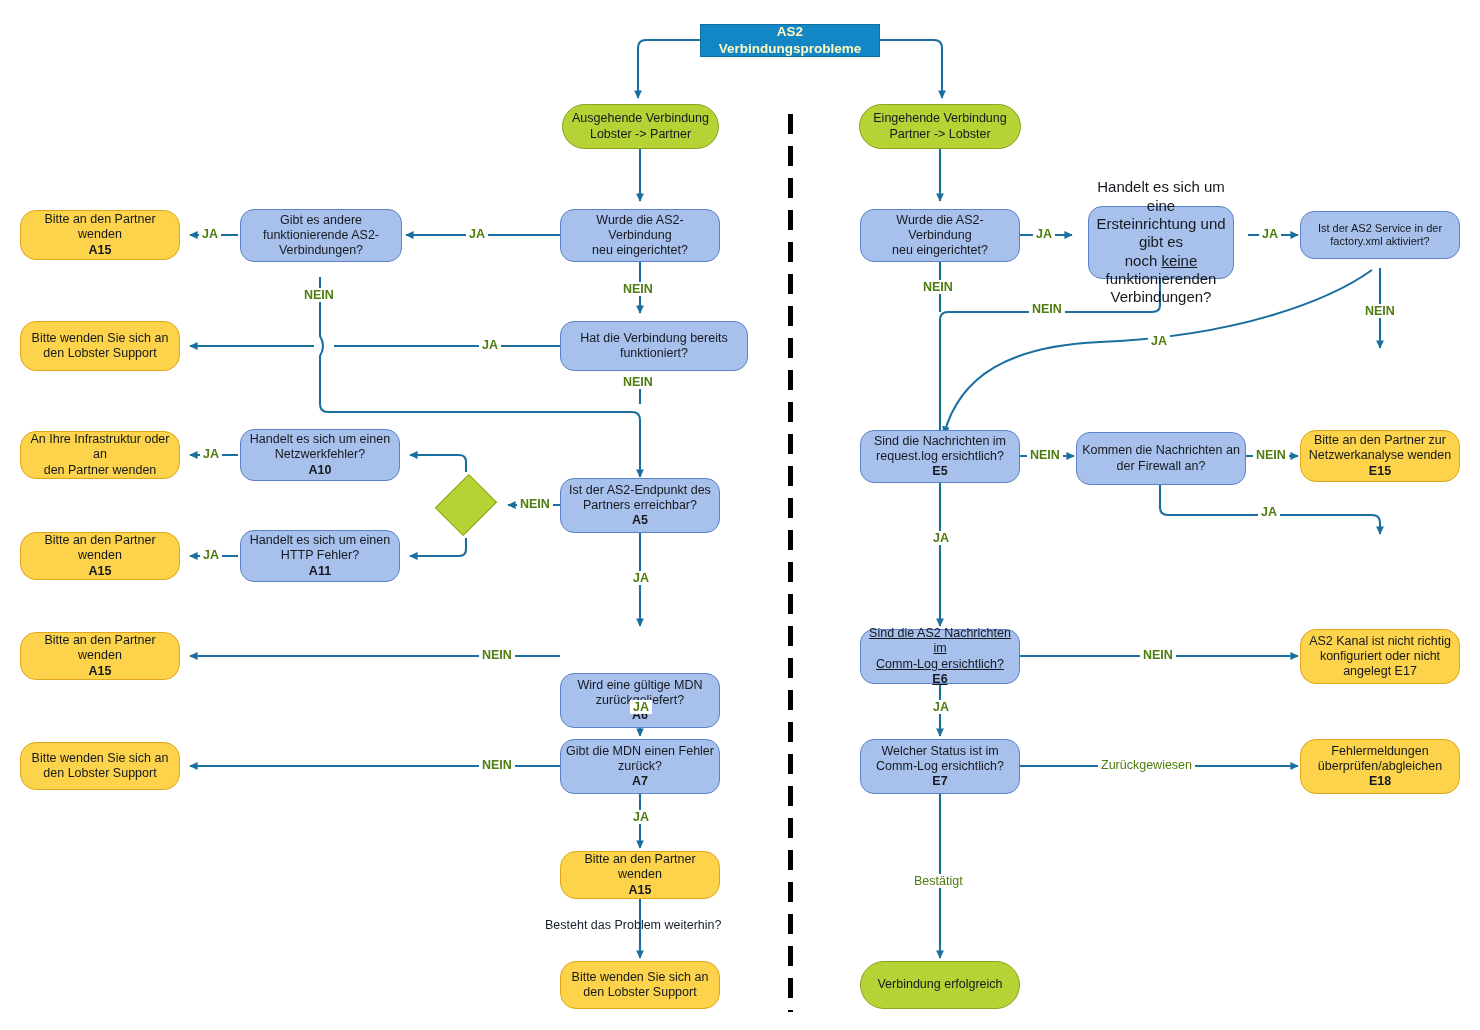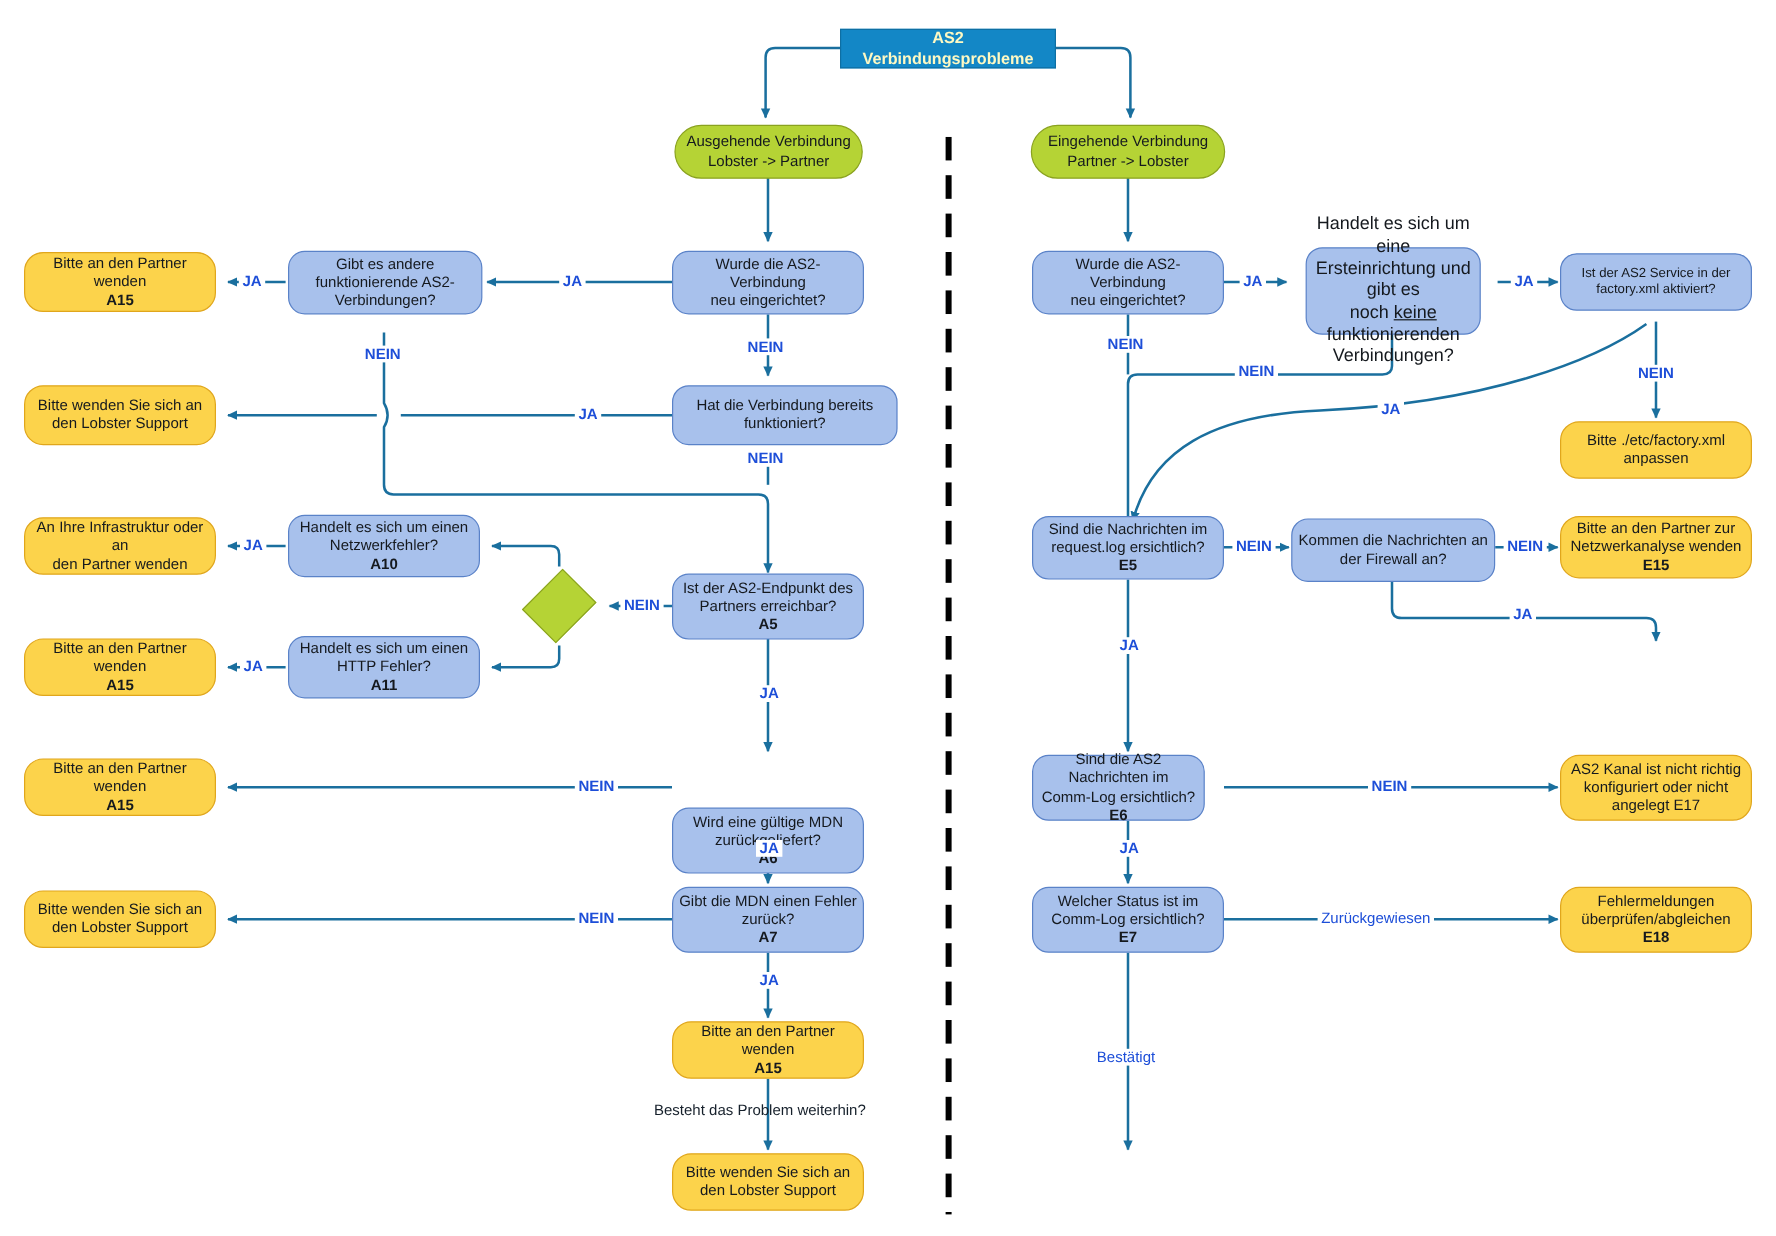--- a/index.html
+++ b/index.html
@@ -68,21 +68,21 @@
     width: 100%;
     height: 100%;
     background: #b5d335;
     border: 1.3px solid #8aa21f;
     transform: rotate(45deg);
   }
   .lbl {
     position: absolute;
     font-family: "Liberation Sans", sans-serif;
     font-size: 12.5px;
-    color: #1d4ed8;
+    color: #4d7c0f;
     white-space: nowrap;
     background: #ffffff;
     padding: 0 3px;
     z-index: 4;
   }
   .lbl.bold { font-weight: bold; }
   .note {
     position: absolute;
     font-family: "Liberation Sans", sans-serif;
     font-size: 12.5px;
@@ -344,26 +344,20 @@
     </div>
   </div>
 
   <div class="node blue" style="left:1300px; top:211px; width:160px; height:48px; font-size:11px;">
     <div>
       <div>Ist der AS2 Service in der</div>
       <div>factory.xml aktiviert?</div>
     </div>
   </div>
 
-  <div class="node yellow" style="left:1300px; top:351px; width:160px; height:48px;">
-    <div>
-      <div>Bitte ./etc/factory.xml</div>
-      <div>anpassen</div>
-    </div>
-  </div>
 
   <div class="node blue" style="left:860px; top:430px; width:160px; height:53px;">
     <div>
       <div>Sind die Nachrichten im</div>
       <div>request.log ersichtlich?</div>
       <div class="code">E5</div>
     </div>
   </div>
 
   <div class="node blue" style="left:1076px; top:432px; width:170px; height:53px;">
@@ -375,21 +369,21 @@
 
   <div class="node yellow" style="left:1300px; top:430px; width:160px; height:52px;">
     <div>
       <div>Bitte an den Partner zur</div>
       <div>Netzwerkanalyse wenden</div>
       <div class="code">E15</div>
     </div>
   </div>
 
 
-  <div class="node blue" style="left:860px; top:629px; width:144px; height:55px;">
+  <div class="node blue" style="left:860px; top:629px; width:160px; height:55px;text-decoration:underline;">
     <div>
       <div>Sind die AS2 Nachrichten im</div>
       <div>Comm-Log ersichtlich?</div>
       <div class="code">E6</div>
     </div>
   </div>
 
   <div class="node yellow" style="left:1300px; top:629px; width:160px; height:55px;">
     <div>
       <div>AS2 Kanal ist nicht richtig</div>
@@ -407,20 +401,23 @@
   </div>
 
   <div class="node yellow" style="left:1300px; top:739px; width:160px; height:55px;">
     <div>
       <div>Fehlermeldungen</div>
       <div>überprüfen/abgleichen</div>
       <div class="code">E18</div>
     </div>
   </div>
 
+  <div class="node green" style="left:860px; top:961px; width:160px; height:48px;">
+    <span>Verbindung erfolgreich</span>
+  </div>
 
   <div class="lbl bold" style="left:466px; top:227px;">JA</div>
   <div class="lbl bold" style="left:199px; top:227px;">JA</div>
   <div class="lbl bold" style="left:620px; top:282px;">NEIN</div>
   <div class="lbl bold" style="left:301px; top:288px;">NEIN</div>
   <div class="lbl bold" style="left:479px; top:338px;">JA</div>
   <div class="lbl bold" style="left:620px; top:375px;">NEIN</div>
   <div class="lbl bold" style="left:517px; top:497px;">NEIN</div>
   <div class="lbl bold" style="left:200px; top:447px;">JA</div>
   <div class="lbl bold" style="left:200px; top:548px;">JA</div>

